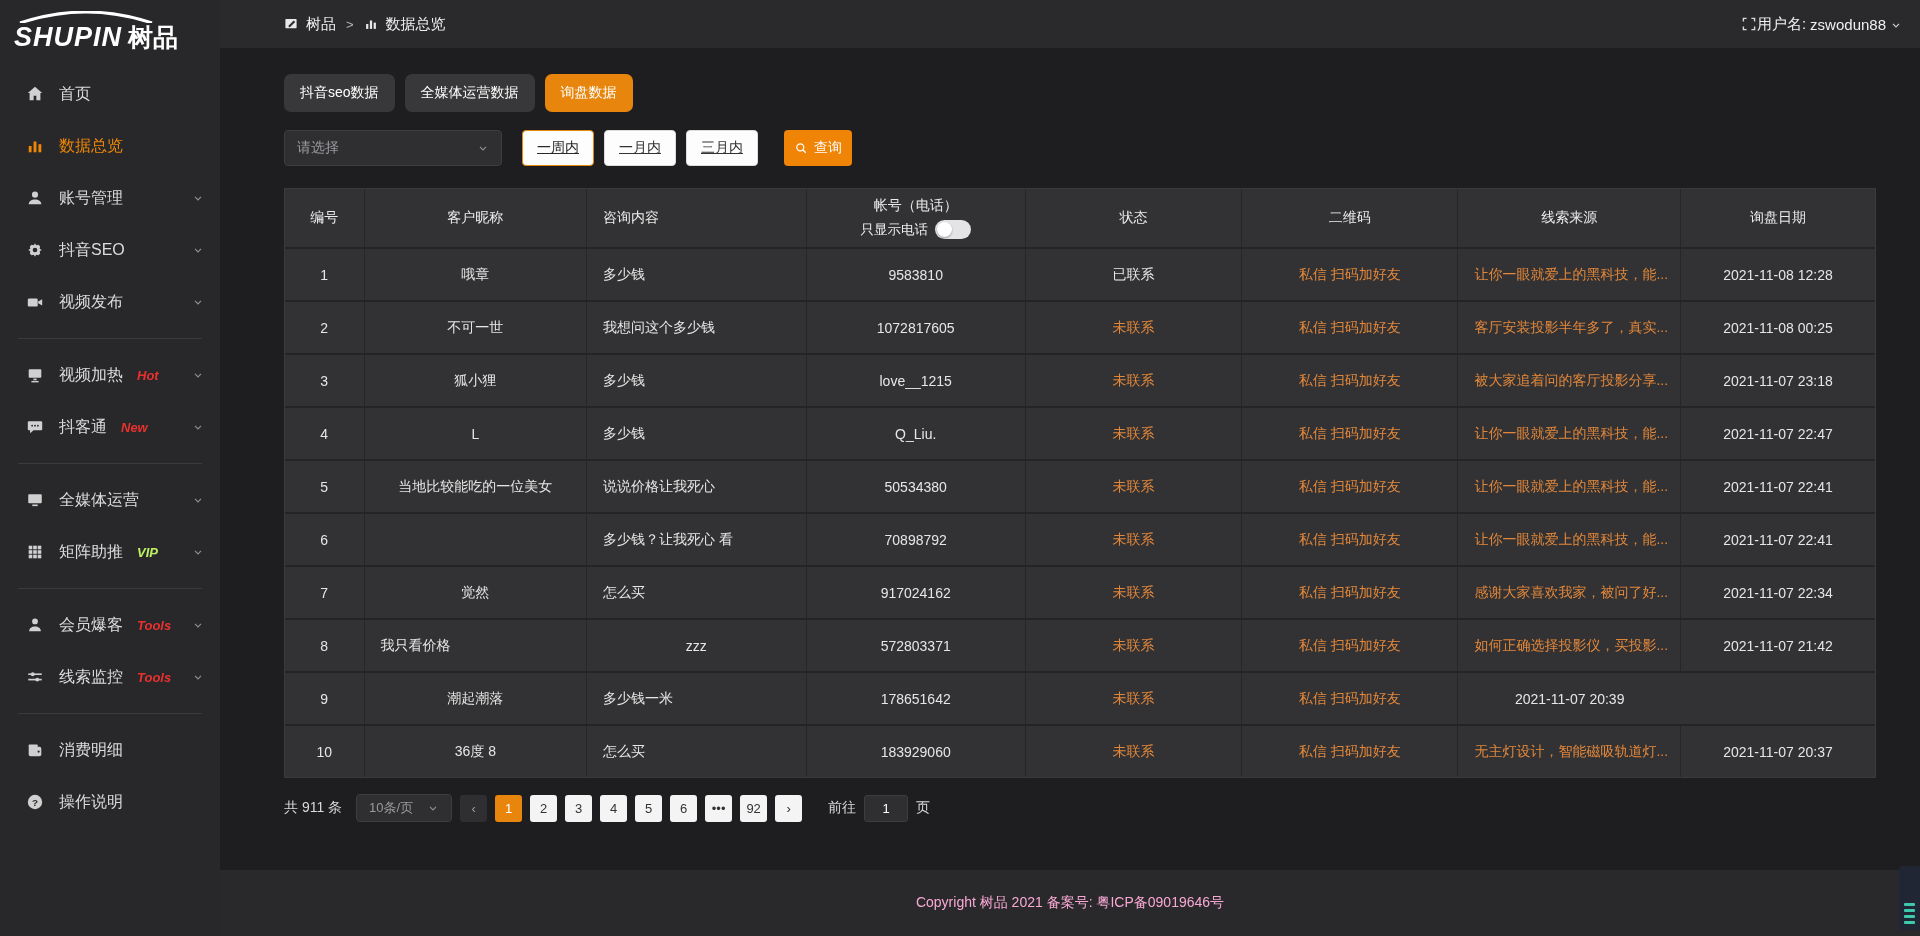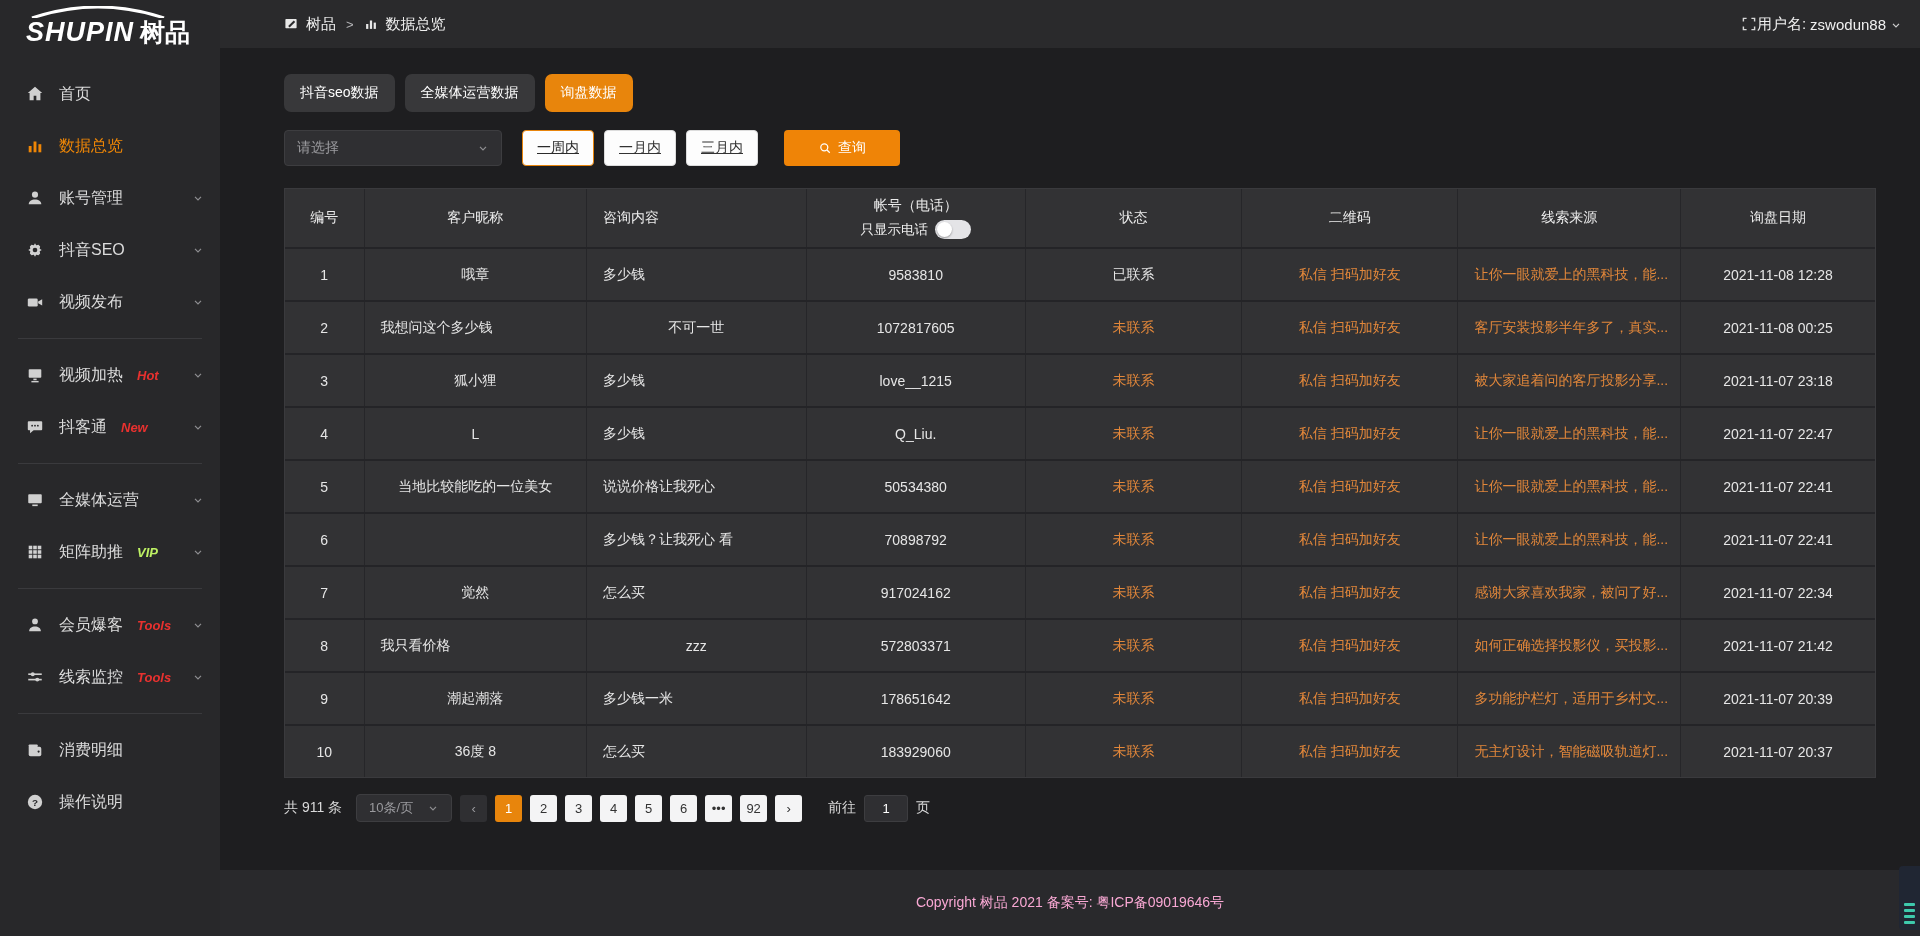--- a/index.html
+++ b/index.html
@@ -2,21 +2,21 @@
 <html><head>
 <meta charset="utf-8">
 <style>
   * { margin:0; padding:0; box-sizing:border-box; }
   html,body { width:1920px; height:936px; overflow:hidden; }
   body { font-family:"Liberation Sans","DejaVu Sans",sans-serif; background:#1e1e20; color:#e6e6e6; font-size:14px; }
   .app { display:flex; width:100%; height:100%; position:relative; }
 
   
   .sidebar { width:220px; background:#28282a; flex-shrink:0; display:flex; flex-direction:column; }
-  .logo { padding:10px 14px 6px 26px; height:60px; display:flex; align-items:center; }
+  .logo { padding:10px 14px 6px 14px; height:60px; display:flex; align-items:flex-end; }
   .logo-inner { position:relative; display:flex; align-items:baseline; gap:6px; }
   .logo-arc { position:absolute; top:-10px; left:2px; width:140px; height:12px; }
   .logo-brand { font-size:27px; font-weight:800; letter-spacing:1px; color:#fff; font-style:italic; }
   .logo-cn { font-size:25px; font-weight:700; color:#fff; }
   .nav { flex:1; padding-top:8px; }
   .nav-item { height:52px; display:flex; align-items:center; padding:0 18px 0 26px; cursor:pointer; color:#dcdcdc; position:relative; }
   .nav-item .nicon { width:18px; height:18px; margin-right:15px; color:#d0d0d0; flex-shrink:0; }
   .nav-item .nlabel { font-size:16px; }
   .nav-item.active { color:#ee8606; }
   .nav-item.active .nicon { color:#ee8606; }
@@ -45,21 +45,21 @@
   .tab-btn.active { background:#e8850c; }
 
   
   .filters { display:flex; align-items:center; margin-top:18px; gap:12px; }
   .select { width:218px; height:36px; background:#2f2f32; border:1px solid #3d3d40; border-radius:4px; display:flex; align-items:center; padding:0 12px; color:#9a9a9e; cursor:pointer; }
   .select .sel-chev { margin-left:auto; width:12px; height:12px; color:#8f8f92; }
   .select2 { width:96px; height:28px; font-size:13px; margin:0; }
   .period-group { display:flex; gap:10px; margin-left:8px; }
   .period-btn { height:36px; padding:0 14px; background:#fdfdfd; color:#333; border:1px solid #dcdcdc; border-radius:4px; font-size:14px; cursor:pointer; font-family:inherit;text-decoration:underline; }
   .period-btn.active { border:1px solid #e8850c; color:#2b2b2b; }
-  .search-btn { margin-left:14px; height:36px; padding:0 34px; background:#ef8407; border:none; border-radius:4px; color:#fff; font-size:14px; display:flex; align-items:center; gap:6px; cursor:pointer; font-family:inherit; }
+  .search-btn { margin-left:14px; height:36px; padding:0 10px; background:#ef8407; border:none; border-radius:4px; color:#fff; font-size:14px; display:flex; align-items:center; gap:6px; cursor:pointer; font-family:inherit; }
   .search-btn svg { width:14px; height:14px; }
 
   
   .dtable { margin-top:22px; border:1px solid #3a3a3d; background:#323234; }
   .trow { display:grid; grid-template-columns:5% 14% 13.8% 13.8% 13.6% 13.6% 14% 12.2%; }
   .tcell { display:flex; align-items:center; justify-content:center; border-right:1px solid #262629; min-height:51px; padding:4px 8px; white-space:nowrap; overflow:hidden; font-size:14px; color:#e6e6e6; }
   .tcell:last-child { border-right:none; }
   .thead .trow { border-bottom:2px solid #242427; }
   .thead .tcell { min-height:58px; color:#ececec; }
   .tbody .trow { border-bottom:2px solid #242427; }
@@ -364,22 +364,22 @@
               <div class="tcell cell-left">多少钱</div>
               <div class="tcell">9583810</div>
               <div class="tcell cell-status contacted">已联系</div>
               <div class="tcell cell-link">私信 扫码加好友</div>
               <div class="tcell cell-left cell-link">让你一眼就爱上的黑科技，能...</div>
               <div class="tcell">2021-11-08 12:28</div>
             </div>
 
             <div class="trow">
               <div class="tcell">2</div>
+              <div class="tcell">不可一世</div>
               <div class="tcell cell-left">我想问这个多少钱</div>
-              <div class="tcell">不可一世</div>
               <div class="tcell">1072817605</div>
               <div class="tcell cell-status">未联系</div>
               <div class="tcell cell-link">私信 扫码加好友</div>
               <div class="tcell cell-left cell-link">客厅安装投影半年多了，真实...</div>
               <div class="tcell">2021-11-08 00:25</div>
             </div>
 
             <div class="trow">
               <div class="tcell">3</div>
               <div class="tcell">狐小狸</div>
@@ -446,21 +446,20 @@
               <div class="tcell">2021-11-07 21:42</div>
             </div>
 
             <div class="trow">
               <div class="tcell">9</div>
               <div class="tcell">潮起潮落</div>
               <div class="tcell cell-left">多少钱一米</div>
               <div class="tcell">178651642</div>
               <div class="tcell cell-status">未联系</div>
               <div class="tcell cell-link">私信 扫码加好友</div>
-              <div class="tcell cell-left cell-link">多功能护栏灯，适用于乡村文...</div>
               <div class="tcell">2021-11-07 20:39</div>
             </div>
 
             <div class="trow">
               <div class="tcell">10</div>
               <div class="tcell">36度 8</div>
               <div class="tcell cell-left">怎么买</div>
               <div class="tcell">183929060</div>
               <div class="tcell cell-status">未联系</div>
               <div class="tcell cell-link">私信 扫码加好友</div>

